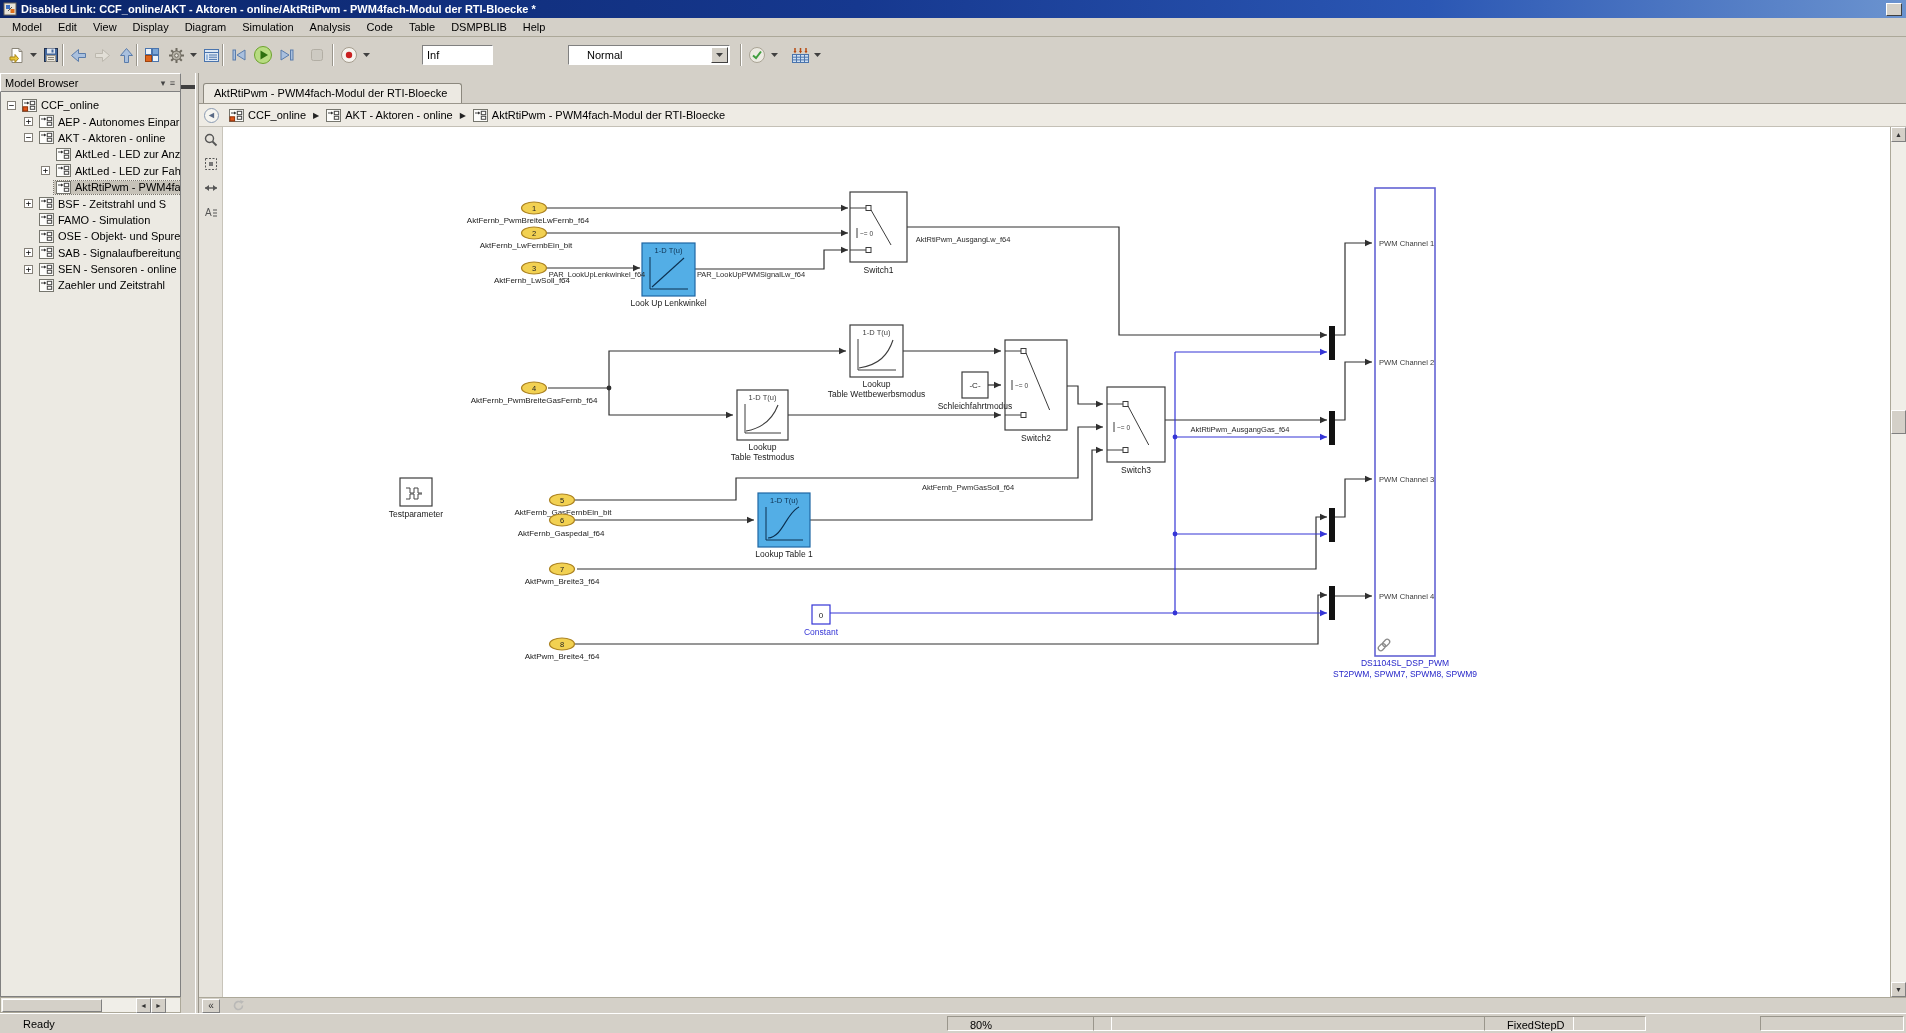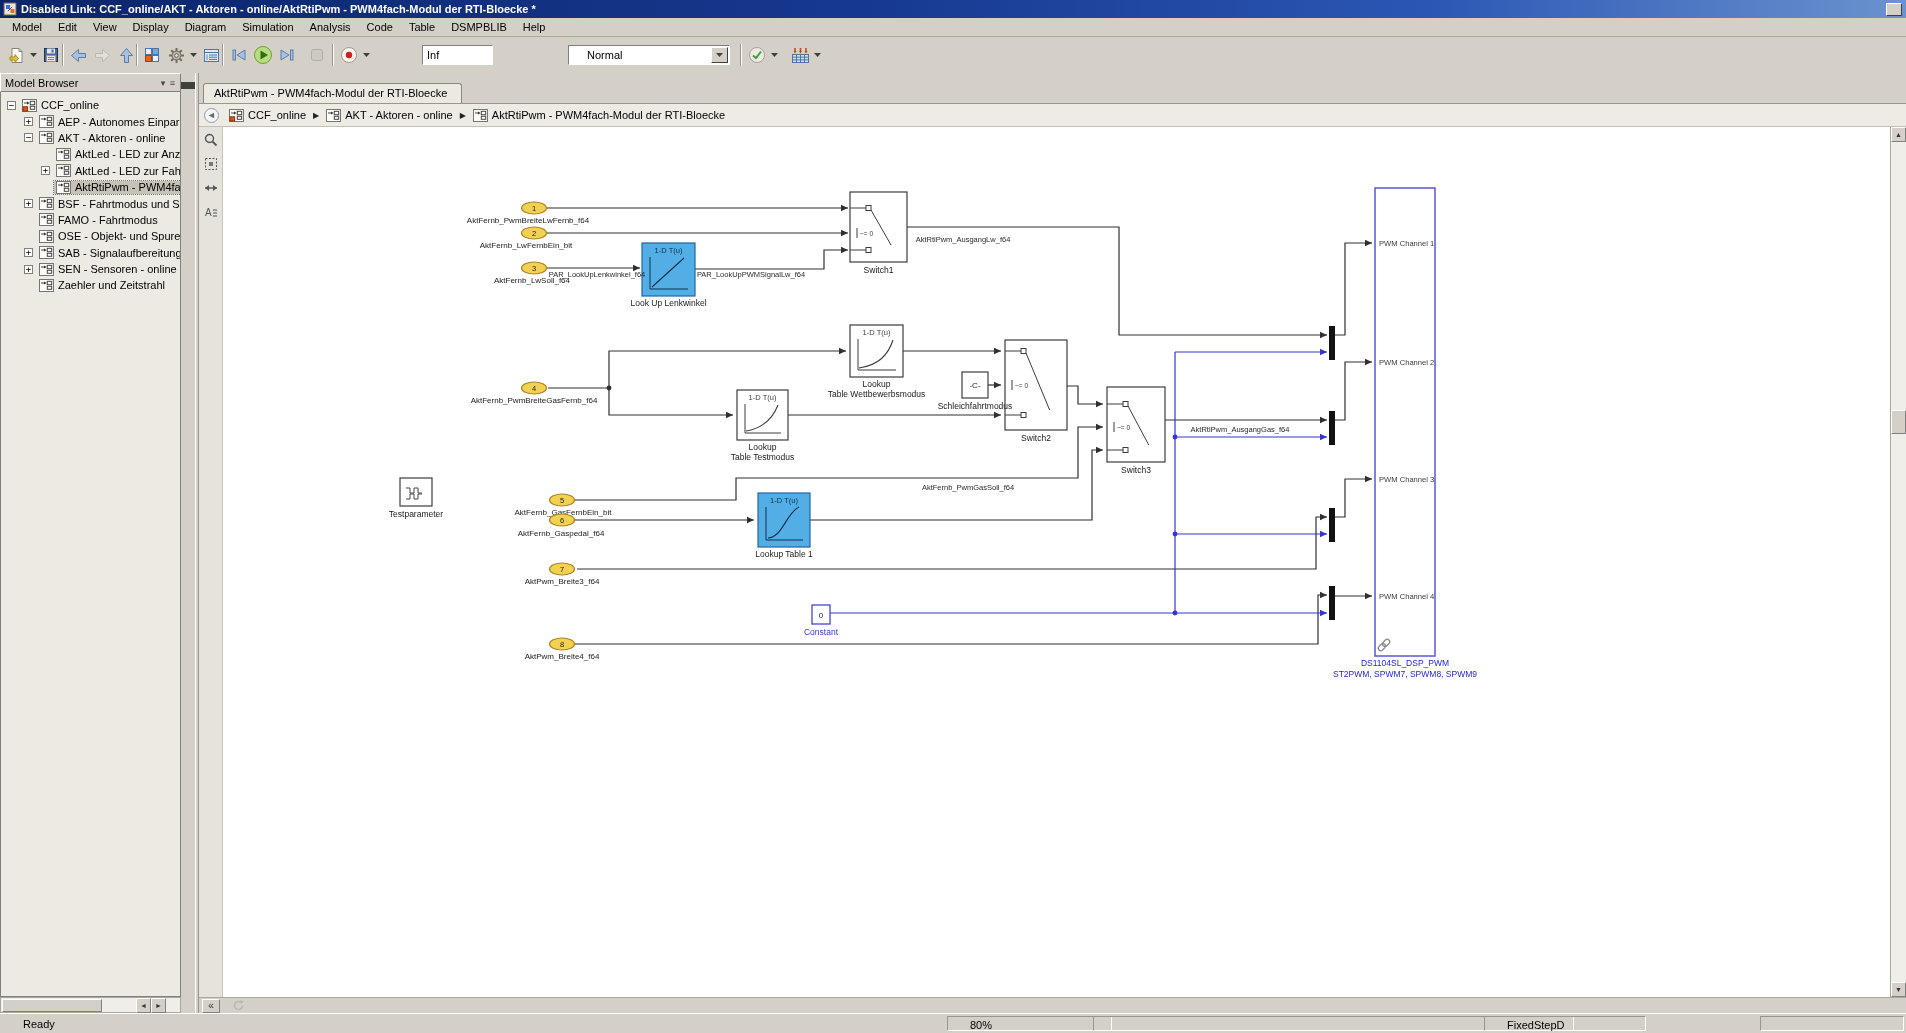--- a/index.html
+++ b/index.html
@@ -13,21 +13,21 @@
   .title-text { color:#fff; font-weight:bold; font-size:11px; margin-left:4px; white-space:nowrap; flex:1; }
   .win-btn { width:16px; height:13px; background:#d4d0c8; border:1px solid; border-color:#fff #404040 #404040 #fff; margin-right:1px; }
 
   
   .menubar { position:absolute; top:18px; left:0; right:0; height:19px; background:#d4d0c8;
     border-bottom:1px solid #aca899; display:flex; align-items:center; padding-left:4px; }
   .menuitem { padding:2px 8px; cursor:default; }
 
   
   .toolbar { position:absolute; top:38px; left:0; right:0; height:51px; background:#d4d0c8;
-    border-bottom:7px solid #404040; }
+    border-bottom:4px solid #404040; }
   .tb { position:absolute; top:5px; height:24px; display:flex; align-items:center; }
   .tbtn { width:24px; height:24px; display:flex; align-items:center; justify-content:center; border:1px solid transparent; }
   .tb-dd { width:11px; height:24px; display:flex; align-items:center; justify-content:center; }
   .tbsep { position:absolute; top:6px; width:2px; height:22px; border-left:1px solid #9a968c; border-right:1px solid #fff; }
   .tb-input { position:absolute; top:7px; height:20px; background:#fff; border:1px solid; border-color:#808080 #fff #fff #808080; font-size:11px; padding:2px 4px; font-family:"Liberation Sans",sans-serif; }
   .tb-select { position:absolute; top:7px; height:20px; background:#fff; border:1px solid; border-color:#808080 #fff #fff #808080; display:flex; align-items:center; }
   .tb-select .sel-text { flex:1; padding:0 18px; }
   .tb-select .sel-btn { width:17px; height:16px; margin-right:1px; background:#d4d0c8; border:1px solid; border-color:#fff #404040 #404040 #fff; display:flex; align-items:center; justify-content:center; }
 
   
@@ -363,36 +363,36 @@
           <span class="tsel">
             <span class="ticon">
               <svg width="15" height="13" viewBox="0 0 15 13">
                 <rect x="0.5" y="0.5" width="14" height="12" fill="#fdfdfb" stroke="#76766e"></rect>
                 <path d="M2 4 h3" stroke="#444"></path>
                 <polygon points="5,2.6 7.6,4 5,5.4" fill="#333"></polygon>
                 <rect x="8.3" y="2.3" width="4.4" height="3.4" fill="none" stroke="#444"></rect>
                 <rect x="8.3" y="7.3" width="4.4" height="3" fill="none" stroke="#444"></rect>
               </svg>
             </span>
-            <span>BSF - Fahrtmodus und S</span>
+            <span>BSF - Zeitstrahl und S</span>
           </span>
         </div>
         <div class="trow" style="padding-left: 23px;">
           <span class="texp none"></span>
           <span class="tsel">
             <span class="ticon">
               <svg width="15" height="13" viewBox="0 0 15 13">
                 <rect x="0.5" y="0.5" width="14" height="12" fill="#fdfdfb" stroke="#76766e"></rect>
                 <path d="M2 4 h3" stroke="#444"></path>
                 <polygon points="5,2.6 7.6,4 5,5.4" fill="#333"></polygon>
                 <rect x="8.3" y="2.3" width="4.4" height="3.4" fill="none" stroke="#444"></rect>
                 <rect x="8.3" y="7.3" width="4.4" height="3" fill="none" stroke="#444"></rect>
               </svg>
             </span>
-            <span>FAMO  - Fahrtmodus</span>
+            <span>FAMO  - Simulation</span>
           </span>
         </div>
         <div class="trow" style="padding-left: 23px;">
           <span class="texp none"></span>
           <span class="tsel">
             <span class="ticon">
               <svg width="15" height="13" viewBox="0 0 15 13">
                 <rect x="0.5" y="0.5" width="14" height="12" fill="#fdfdfb" stroke="#76766e"></rect>
                 <path d="M2 4 h3" stroke="#444"></path>
                 <polygon points="5,2.6 7.6,4 5,5.4" fill="#333"></polygon>

